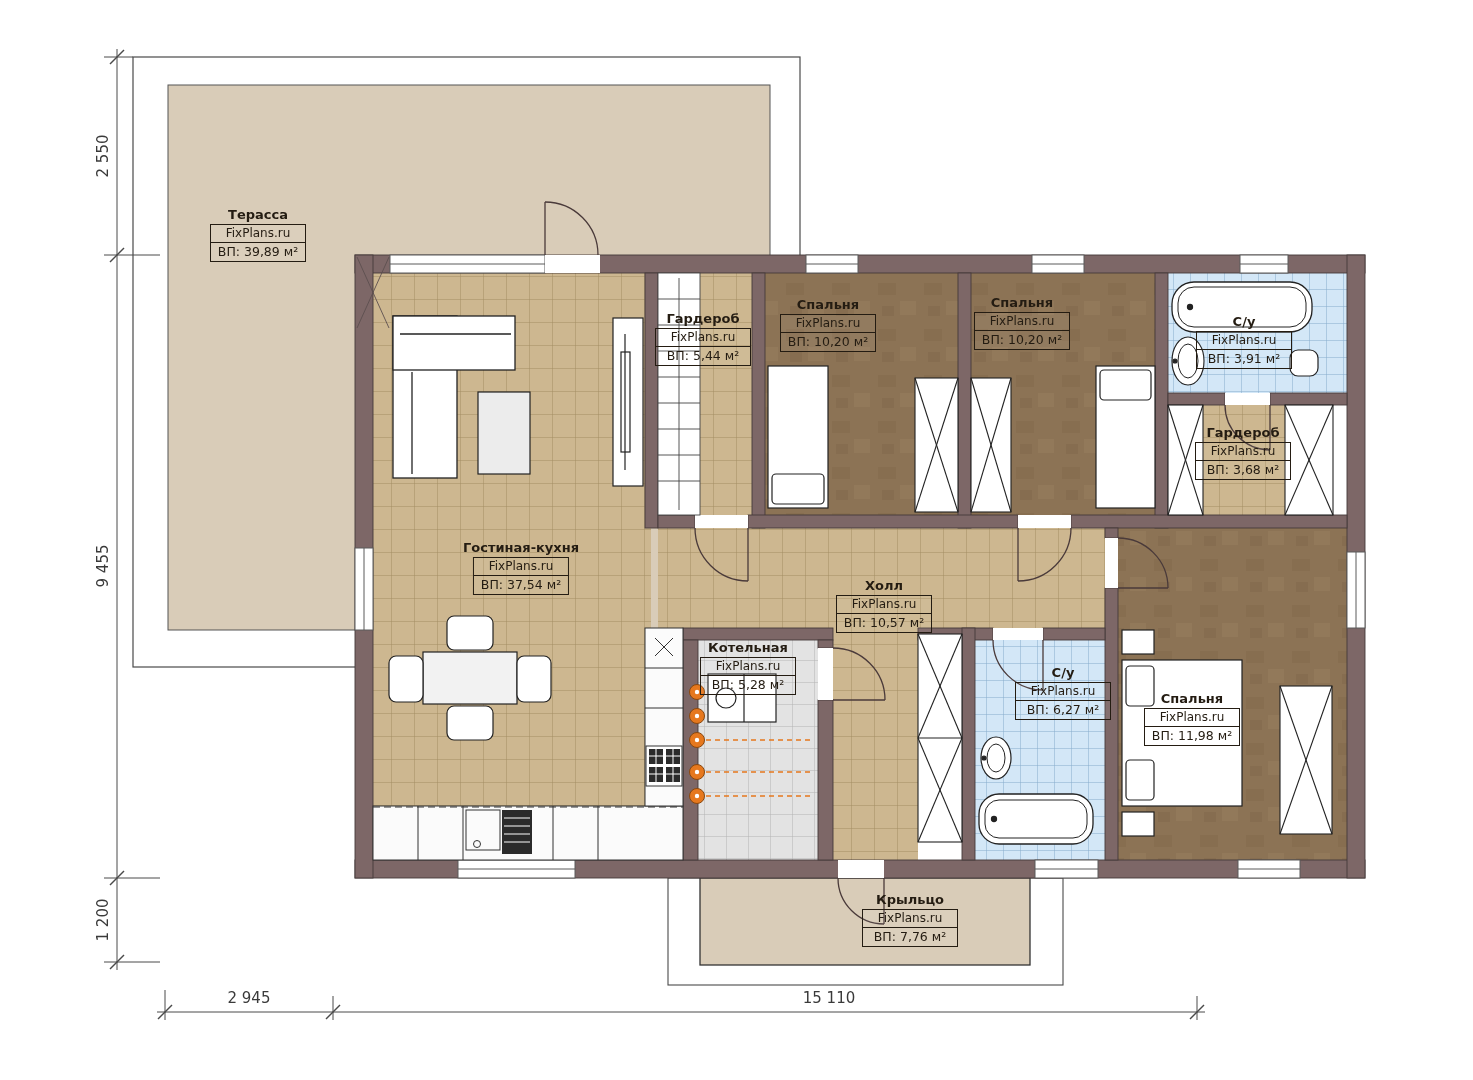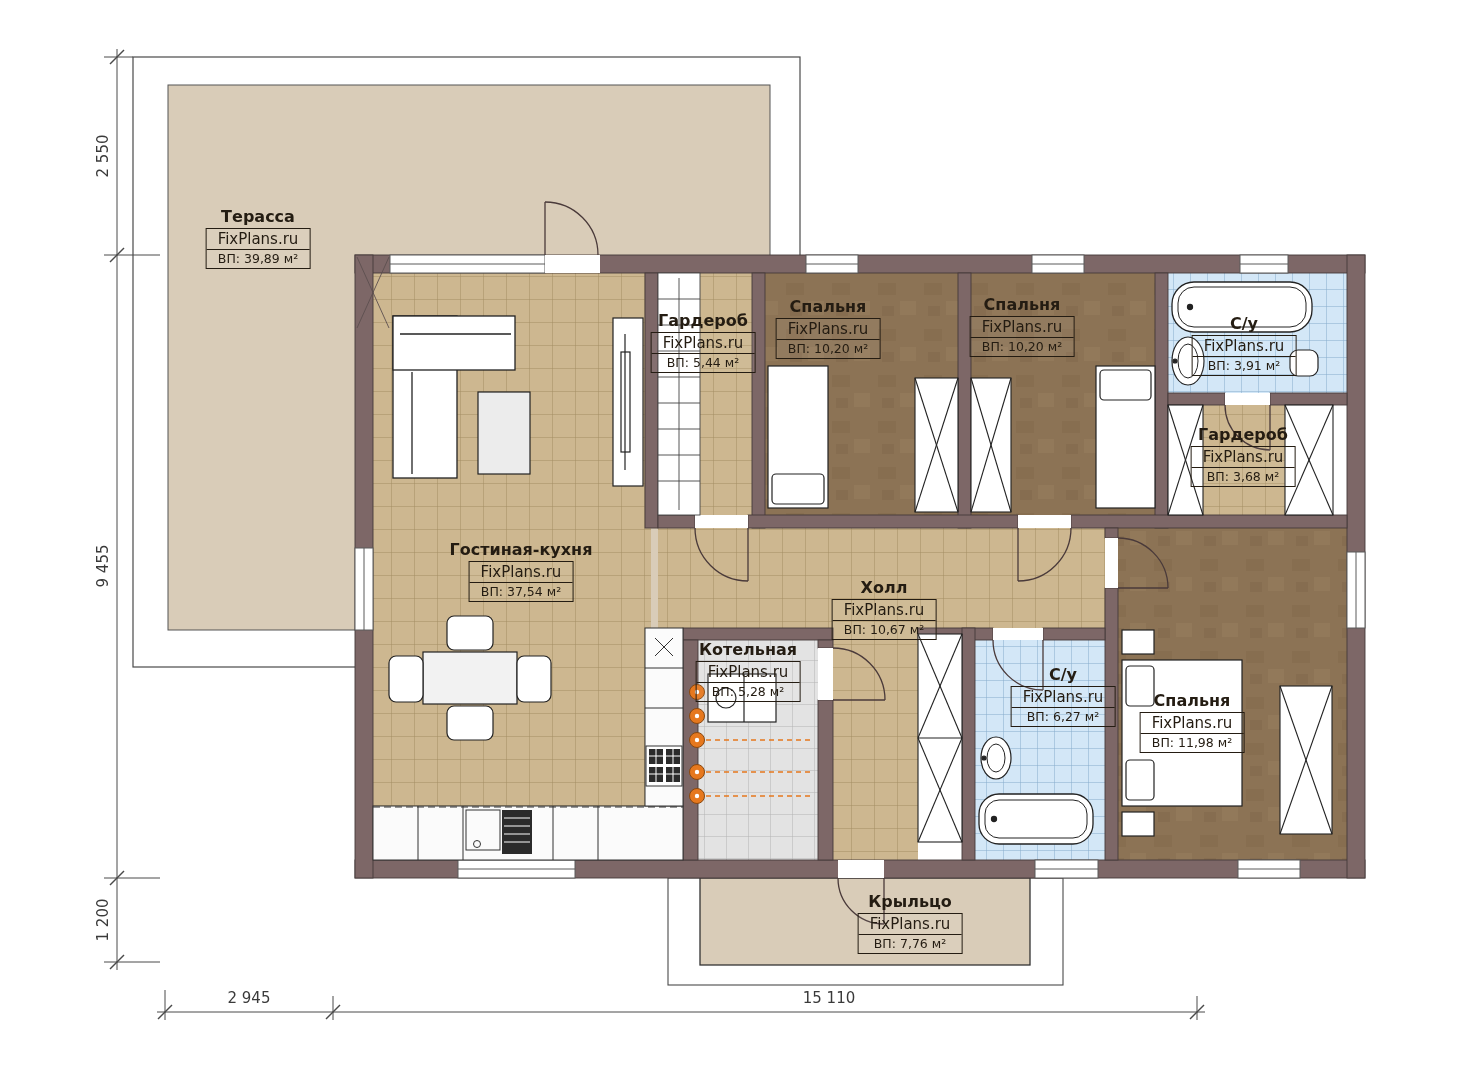--- a/index.html
+++ b/index.html
@@ -1,22 +1,22 @@
 <!DOCTYPE html>
 <html><head>
 <meta charset="utf-8">
 <style>
   html,body{margin:0;padding:0;background:#fff;}
   .canvas{position:relative;width:1473px;height:1080px;background:#ffffff;
           font-family:"DejaVu Sans",sans-serif;overflow:hidden;}
   .plan-svg{position:absolute;left:0;top:0;}
   .rlabel{position:absolute;transform:translateX(-50%);text-align:center;color:#241c12;z-index:5;}
-  .rname{font-weight:bold;font-size:16px;line-height:1.1;margin-bottom:2px;white-space:nowrap;}
+  .rname{font-weight:bold;font-size:13px;line-height:1.1;margin-bottom:2px;white-space:nowrap;}
   .rbox{border:1.6px solid #241c12;display:inline-block;min-width:94px;background:rgba(255,255,255,0.06);}
-  .rbrand{font-size:15px;line-height:1.25;padding:1px 11px;white-space:nowrap;}
+  .rbrand{font-size:12px;line-height:1.25;padding:1px 11px;white-space:nowrap;}
   .rarea{font-size:12.5px;line-height:1.25;padding:1px 0;border-top:1.6px solid #241c12;white-space:nowrap;}
   .dimtext{font-size:15px;fill:#3a3a3a;}
 </style>
 </head>
 <body>
 
 <div class="canvas">
 
 <svg class="plan-svg" width="1473" height="1080" viewBox="0 0 1473 1080">
   <defs>
@@ -423,21 +423,21 @@
   <div class="rname">Гостиная-кухня</div>
   <div class="rbox">
     <div class="rbrand">FixPlans.ru</div>
     <div class="rarea">ВП: 37,54 м²</div>
   </div>
 </div>
 <div class="rlabel" style="left:884px;top:579px">
   <div class="rname">Холл</div>
   <div class="rbox">
     <div class="rbrand">FixPlans.ru</div>
-    <div class="rarea">ВП: 10,67 м²</div>
+    <div class="rarea">ВП: 10,57 м²</div>
   </div>
 </div>
 <div class="rlabel" style="left:748px;top:641px">
   <div class="rname">Котельная</div>
   <div class="rbox">
     <div class="rbrand">FixPlans.ru</div>
     <div class="rarea">ВП: 5,28 м²</div>
   </div>
 </div>
 <div class="rlabel" style="left:1063px;top:666px">

